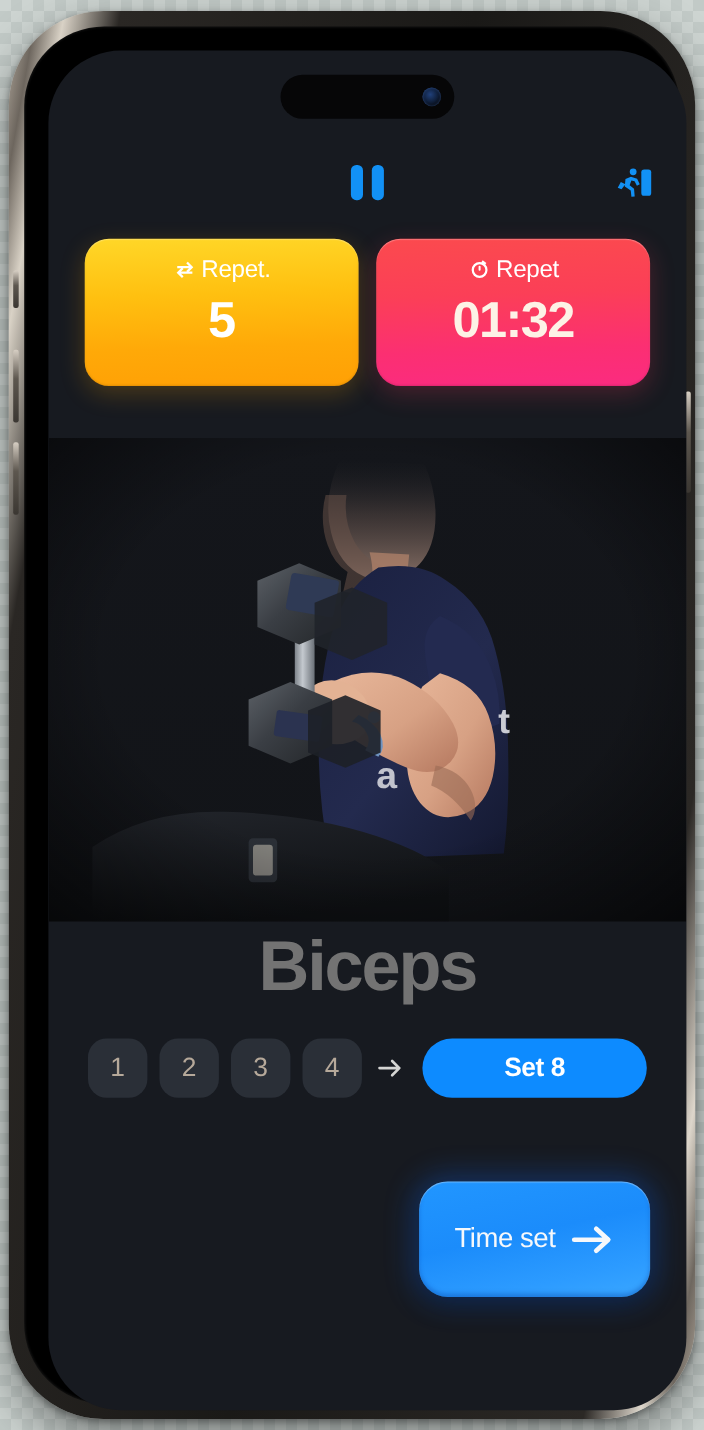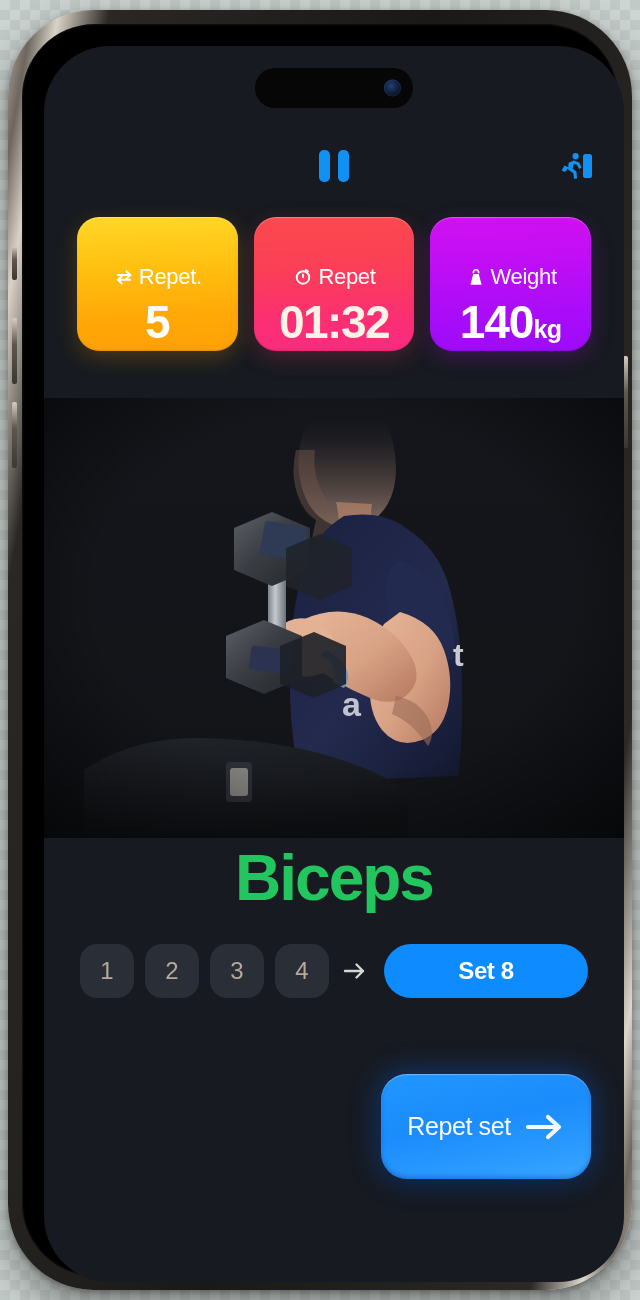--- a/index.html
+++ b/index.html
@@ -168,21 +168,20 @@
 
   .stat-head {
     display: flex;
     align-items: center;
     justify-content: center;
     gap: 4px;
     color: #fff;
     font-size: 22px;
     letter-spacing: -0.3px;
     height: 28px;
-    margin-top: 32px;
   }
   .stat-head svg { display: block; flex: 0 0 auto; }
   .stat-value {
     margin-top: 8px;
     font-size: 46px;
     font-weight: bold;
     color: #fff;
     line-height: 1.0;
     letter-spacing: -1px;
   }
@@ -206,21 +205,21 @@
   #exercise-media svg { display: block; }
 
   
   #exercise-title {
     position: absolute;
     top: 795px;
     left: 0; right: 0;
     text-align: center;
     font-size: 64px;
     font-weight: bold;
-    color: #22c55e;
+    color: #737373;
     letter-spacing: -2px;
     z-index: 10;
   }
 
   
   #sets-row {
     position: absolute;
     top: 898px;
     left: 36px;
     width: 508px;
@@ -347,32 +346,20 @@
               <svg viewBox="0 0 24 24" width="22" height="22">
                 <path d="M12 4.6 a7.9 7.9 0 1 0 7.9 7.9 a7.9 7.9 0 0 0-7.9-7.9 Z M12 6.8 a5.7 5.7 0 1 1-5.7 5.7 A5.7 5.7 0 0 1 12 6.8 Z" fill="#fff"></path>
                 <rect x="11.0" y="8.3" width="2.0" height="5.0" rx="1" fill="#fff"></rect>
                 <path d="M15.1 2.9 l3.6 2.6 l-1.5 2.1 l-3.6-2.6 Z" fill="#fff"></path>
               </svg>
               <span>Repet</span>
             </div>
             <div class="stat-value">01:32</div>
           </div>
 
-          <div class="stat-card" id="card-weight">
-            <div class="stat-head">
-              <svg viewBox="0 0 24 24" width="22" height="22">
-                <path d="M12 3.2 c-2.2 0-3.8 1.7-3.8 3.8 v0.9 h1.9 v-0.9 c0-1.2 0.8-2.1 1.9-2.1 s1.9 0.9 1.9 2.1 v0.9 h1.9 v-0.9 c0-2.1-1.6-3.8-3.8-3.8 Z" fill="#fff"></path>
-                <path d="M9.0 8.6 h6.0 l3.1 11.9 H5.9 Z" fill="#fff"></path>
-              </svg>
-              <span>Weight</span>
-            </div>
-            <div class="stat-value">
-              <span>140</span><span class="unit">kg</span>
-            </div>
-          </div>
         </div>
 
         <div id="exercise-media">
           <svg viewBox="0 0 580 440" width="580" height="440">
             <defs>
               <linearGradient id="bgFade" x1="0" y1="0" x2="0" y2="1">
                 <stop offset="0%" stop-color="#14161b"></stop>
                 <stop offset="100%" stop-color="#121418"></stop>
               </linearGradient>
               <linearGradient id="headFade" x1="0" y1="0" x2="0" y2="1">
@@ -469,21 +456,21 @@
           <div id="sets-arrow-icon">
             <svg viewBox="0 0 26 26" width="26" height="26">
               <path d="M3 13 H21 M14.5 6.5 L21 13 L14.5 19.5" stroke="#d5d5d3" stroke-width="2.4" fill="none" stroke-linecap="round" stroke-linejoin="round"></path>
             </svg>
           </div>
 
           <div id="current-set-pill">Set 8</div>
         </div>
 
         <div id="next-set-button">
-          <span id="next-set-label">Repet set</span>
+          <span id="next-set-label">Time set</span>
           <svg viewBox="0 0 40 30" width="40" height="30">
             <path d="M3 15 H33 M23 5 L34 15 L23 25" stroke="#f6f8fb" stroke-width="4.2" fill="none" stroke-linecap="round" stroke-linejoin="round"></path>
           </svg>
         </div>
 
       </div>
     </div>
   </div>
 </div>
 

